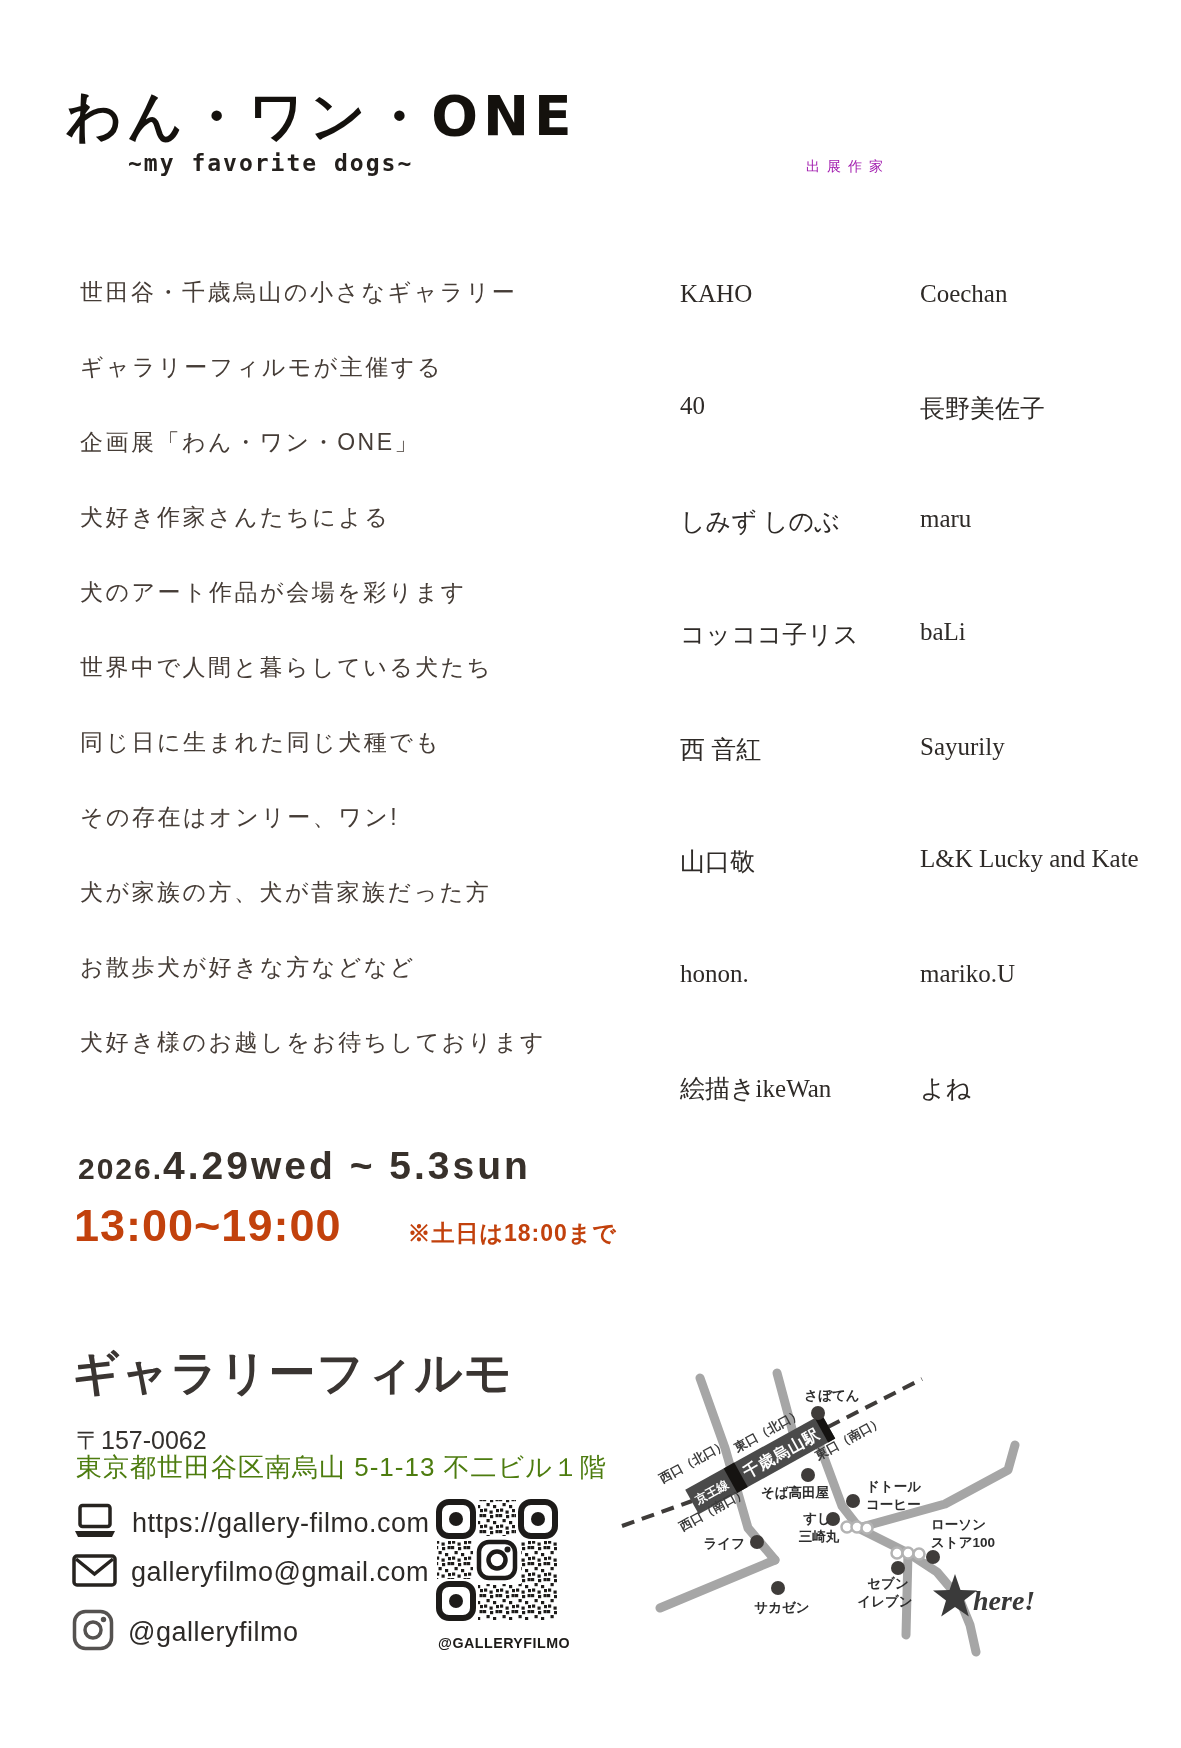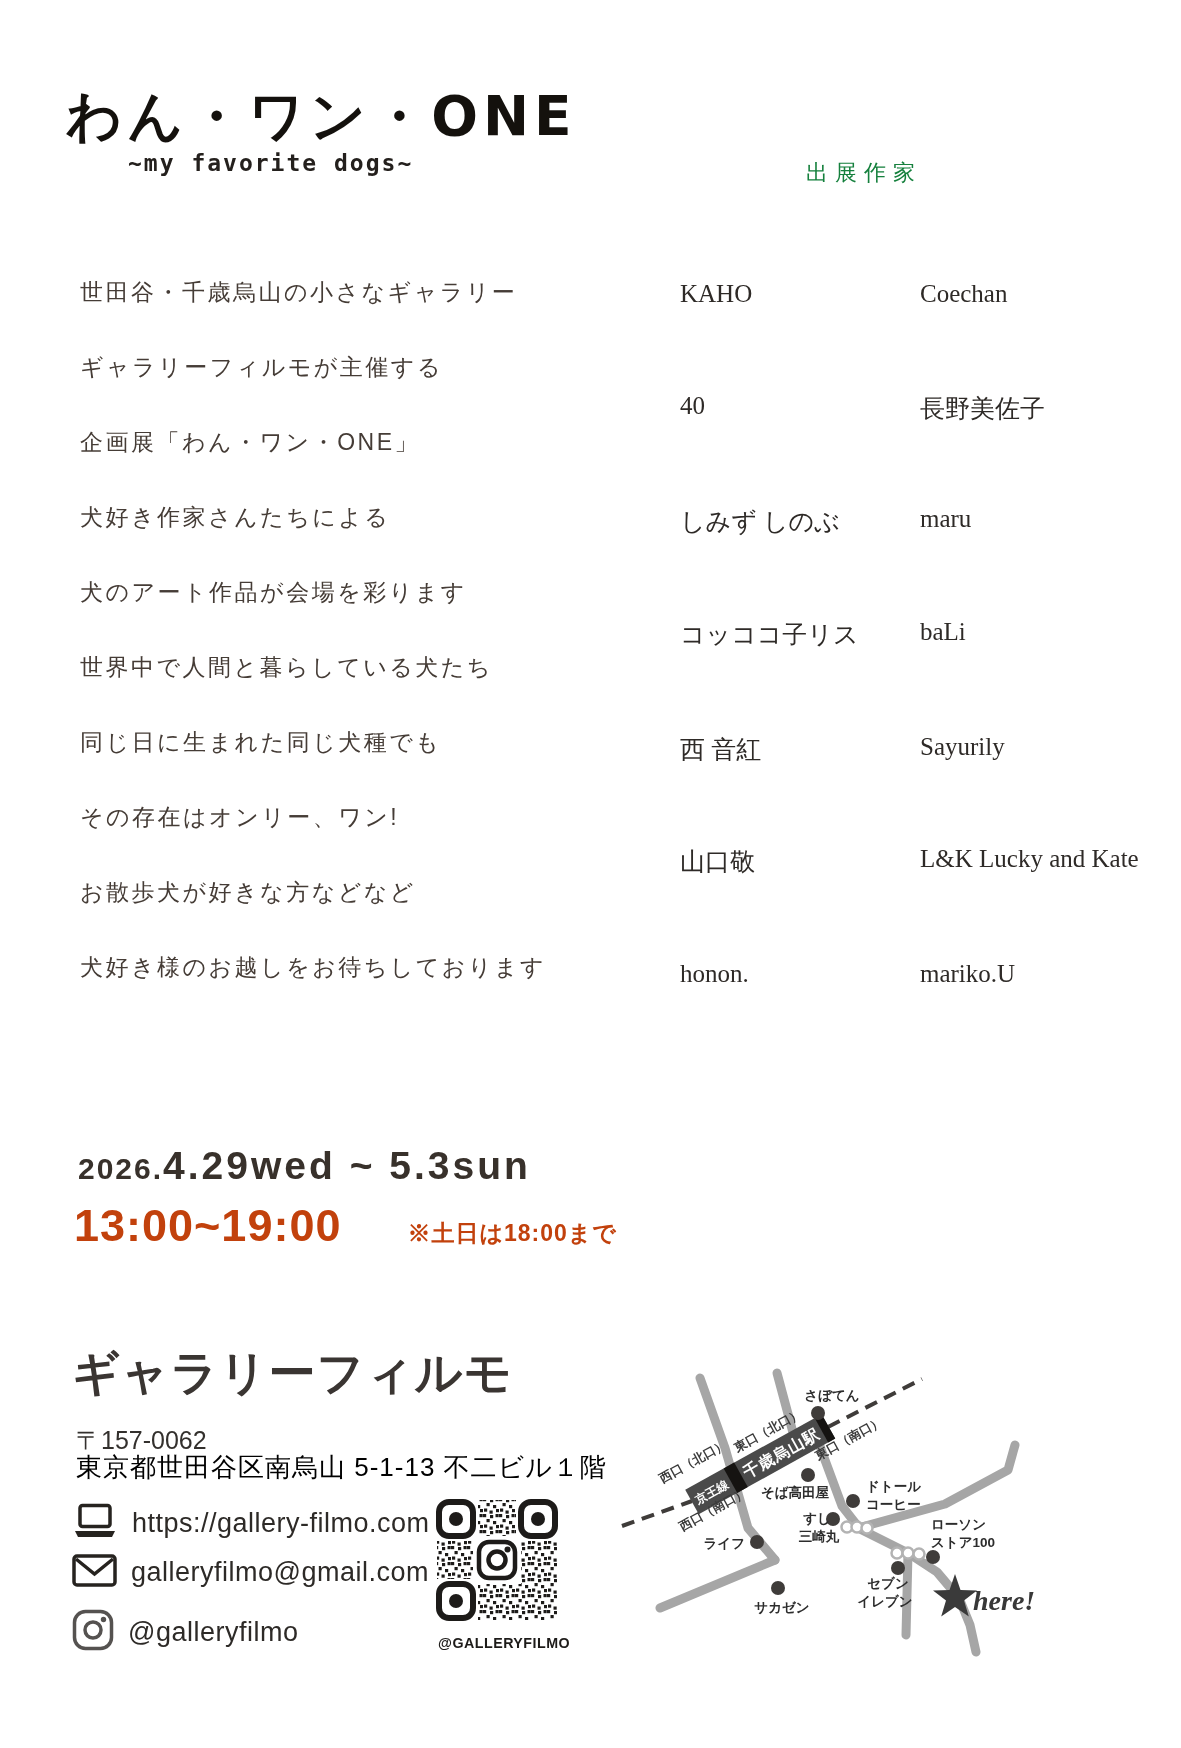--- a/index.html
+++ b/index.html
@@ -3,40 +3,40 @@
 <meta charset="utf-8">
 <style>
   html,body{margin:0;padding:0;background:#fff;}
   .page{position:relative;width:1181px;height:1748px;background:#ffffff;overflow:hidden;
         font-family:"Liberation Sans",sans-serif;color:#3b332e;}
 
   .title{position:absolute;left:66px;top:80px;font-size:55px;font-weight:900;letter-spacing:5px;
          color:#14110d;font-family:"DejaVu Sans",sans-serif;}
   .subtitle{position:absolute;left:128px;top:150px;font-size:23px;font-weight:700;letter-spacing:2px;
             color:#24201d;font-family:"DejaVu Sans Mono",monospace;}
-  .artists-heading{position:absolute;left:806px;top:158px;font-size:22px;letter-spacing:7px;color:#15803d;}
+  .artists-heading{position:absolute;left:806px;top:158px;font-size:14px;letter-spacing:7px;color:#a21caf;}
 
   .intro{position:absolute;left:80px;top:255px;width:520px;}
   .intro p{margin:0;height:75px;line-height:75px;font-size:23px;letter-spacing:2.5px;color:#453c36;white-space:nowrap;}
 
   .artist-row{position:absolute;left:680px;width:480px;display:flex;
               font-family:"Liberation Serif",serif;font-size:25px;color:#2e2a27;}
   .artist-row .al{width:240px;}
   .artist-row .ar{flex:1;}
 
   .sched1{position:absolute;left:78px;top:1144px;display:flex;align-items:baseline;color:#38312b;text-align:center;}
   .sched-year{font-size:30px;font-weight:700;letter-spacing:2px;}
   .sched-dates{font-size:39px;font-weight:800;letter-spacing:3px;}
   .sched2{position:absolute;left:74px;top:1200px;display:flex;align-items:baseline;color:#c2410c;gap:48px;}
   .sched-time{font-size:45px;font-weight:800;letter-spacing:1px;}
   .sched-note{font-size:23px;font-weight:700;margin-left:18px;letter-spacing:1px;}
 
   .logo{position:absolute;left:72px;top:1342px;font-size:47px;font-weight:900;letter-spacing:1px;color:#3a3532;}
   .postal{position:absolute;left:76px;top:1424px;font-size:25px;color:#33302d;}
-  .address{position:absolute;left:76px;top:1450px;font-size:26px;letter-spacing:1px;color:#000000;white-space:nowrap;}
+  .address{position:absolute;left:76px;top:1450px;font-size:26px;letter-spacing:1px;color:#4d7c0f;white-space:nowrap;}
 
   .contact{position:absolute;left:72px;display:flex;align-items:center;gap:14px;color:#2d2a27;}
   .contact .ctext{font-size:27px;letter-spacing:0.5px;}
   .c1{top:1503px;}.c2{top:1554px;}.c3{top:1609px;}
 
   .qr{position:absolute;left:435px;top:1498px;width:124px;}
   .qr-label{margin-top:8px;text-align:center;font-size:15px;font-weight:700;letter-spacing:0.5px;
             transform:scaleX(0.95);color:#1d1b19;white-space:nowrap;}
 
   .mapwrap{position:absolute;left:570px;top:1360px;}
@@ -57,20 +57,21 @@
 
   <div class="intro">
     <p>世田谷・千歳烏山の小さなギャラリー</p>
     <p>ギャラリーフィルモが主催する</p>
     <p>企画展「わん・ワン・ONE」</p>
     <p>犬好き作家さんたちによる</p>
     <p>犬のアート作品が会場を彩ります</p>
     <p>世界中で人間と暮らしている犬たち</p>
     <p>同じ日に生まれた同じ犬種でも</p>
     <p>その存在はオンリー、ワン!</p>
+    <p>犬が家族の方、犬が昔家族だった方</p>
     <p>お散歩犬が好きな方などなど</p>
     <p>犬好き様のお越しをお待ちしております</p>
   </div>
 
   <div class="artist-row" style="top:280px">
     <span class="al">KAHO</span>
     <span class="ar">Coechan</span>
   </div>
   <div class="artist-row" style="top:392px">
     <span class="al">40</span>
@@ -88,20 +89,24 @@
     <span class="al">西 音紅</span>
     <span class="ar">Sayurily</span>
   </div>
   <div class="artist-row" style="top:845px">
     <span class="al">山口敬</span>
     <span class="ar">L&amp;K Lucky and Kate</span>
   </div>
   <div class="artist-row" style="top:960px">
     <span class="al">honon.</span>
     <span class="ar">mariko.U</span>
+  </div>
+  <div class="artist-row" style="top:1072px">
+    <span class="al">絵描きikeWan</span>
+    <span class="ar">よね</span>
   </div>
 
   <div class="sched1">
     <span class="sched-year">2026.</span>
     <span class="sched-dates">4.29wed ~ 5.3sun</span>
   </div>
   <div class="sched2">
     <span class="sched-time">13:00~19:00</span>
     <span class="sched-note">※土日は18:00まで</span>
   </div>

